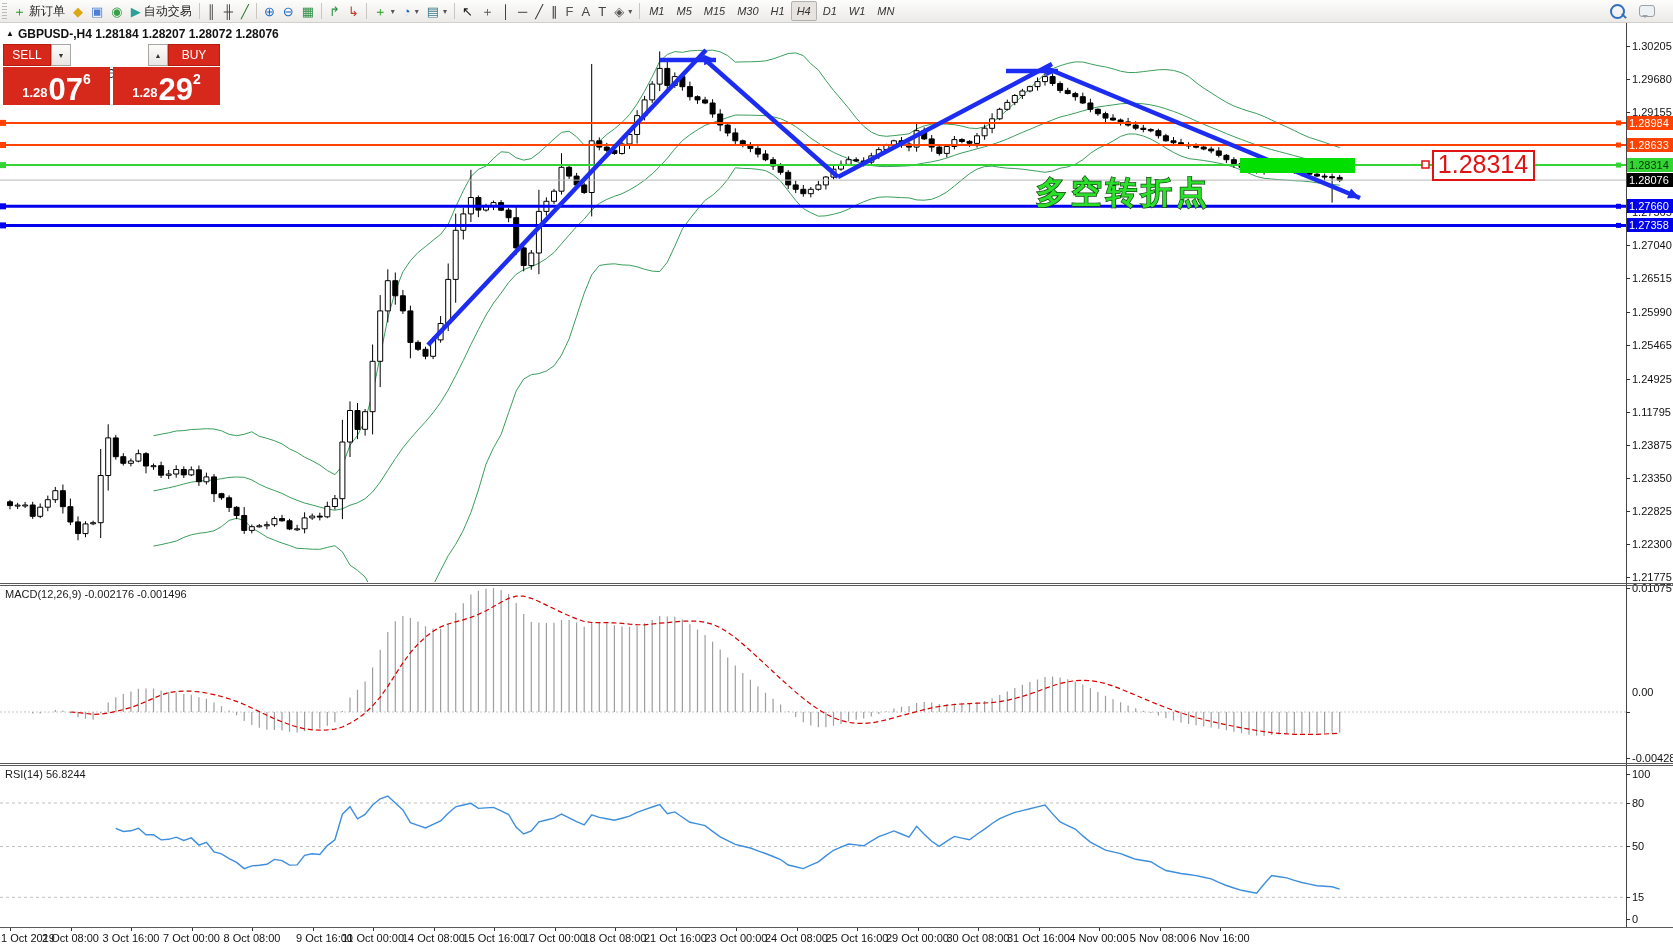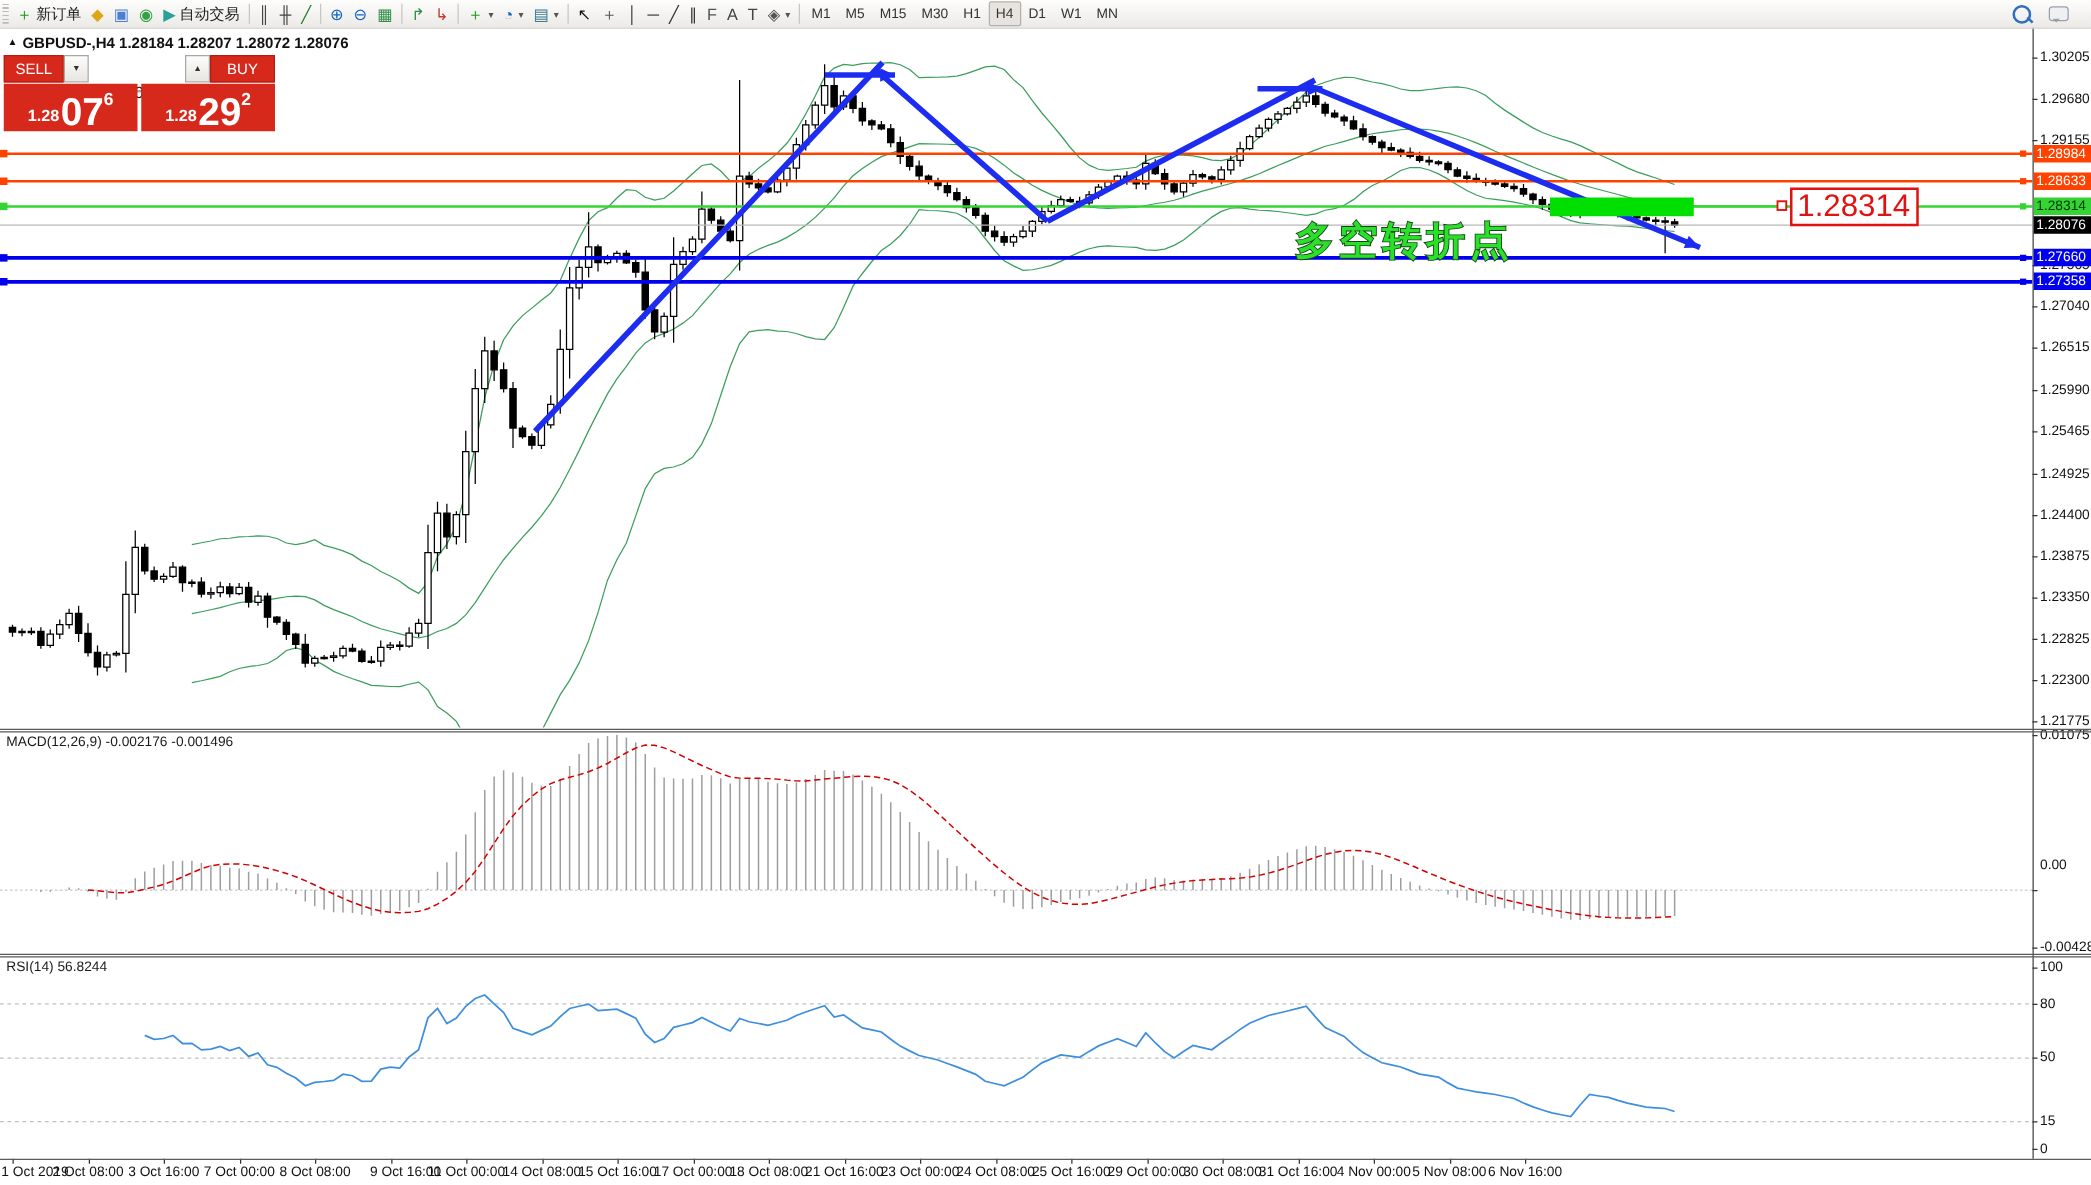--- a/index.html
+++ b/index.html
@@ -7,21 +7,21 @@
        font-family:"Liberation Sans",sans-serif;-webkit-font-smoothing:antialiased;}
   
   .toolbar{position:absolute;left:0;top:0;width:1673px;height:22px;
            background:linear-gradient(#fdfdfc,#eceae7);border-bottom:1px solid #d2d0cd;
            display:flex;align-items:center;font-size:12px;color:#222;z-index:40;}
   .tb-btn{display:flex;align-items:center;gap:3px;height:20px;padding:0 4px;cursor:default;white-space:nowrap;}
   .tb-btn .ic{font-size:13px;line-height:13px;}
   .tb-sep{width:1px;height:16px;background:#c8c6c3;margin:0 3px;}
   .tb-grip{width:5px;height:16px;margin:0 2px;
            background:repeating-linear-gradient(#bbb 0 1px,transparent 1px 3px);}
-  .tf-btn{height:18px;padding:0 6px;font-size:11px;color:#333;display:flex;align-items:center;}
+  .tf-btn{height:18px;padding:0 6px;font-size:11px;color:#333;display:flex;align-items:center;font-style:italic;}
   .tf-btn.active{background:#e7e4e0;border:1px solid #b3b1ae;border-radius:2px;padding:0 5px;}
   .caret{font-size:8px;color:#555;margin-left:1px;}
   .tb-right{margin-left:auto;display:flex;align-items:center;gap:14px;margin-right:18px;}
   .mag{position:relative;width:11px;height:11px;border:2px solid #2f6fbe;border-radius:50%;}
   .mag::after{content:"";position:absolute;left:9px;top:9px;width:6px;height:2px;background:#2f6fbe;transform:rotate(45deg);}
   .chat{position:relative;width:14px;height:10px;border:1px solid #9aa0a8;border-radius:3px;background:#eef1f4;}
   .chat::after{content:"";position:absolute;left:2px;top:9px;border:3px solid transparent;border-top-color:#9aa0a8;}
   
   .sym-title{position:absolute;left:6px;top:27px;font-size:12px;font-weight:bold;color:#111;z-index:30;}
   .sym-title .tri{font-size:8px;vertical-align:2px;margin-right:4px;}
@@ -285,21 +285,21 @@
       <div class="pa-tick" style="top:239px">1.27040</div>
       <div class="pa-mark" style="top:278px"></div>
       <div class="pa-tick" style="top:272px">1.26515</div>
       <div class="pa-mark" style="top:312px"></div>
       <div class="pa-tick" style="top:306px">1.25990</div>
       <div class="pa-mark" style="top:345px"></div>
       <div class="pa-tick" style="top:339px">1.25465</div>
       <div class="pa-mark" style="top:379px"></div>
       <div class="pa-tick" style="top:373px">1.24925</div>
       <div class="pa-mark" style="top:412px"></div>
-      <div class="pa-tick" style="top:406px">1.24400</div>
+      <div class="pa-tick" style="top:406px">1.11795</div>
       <div class="pa-mark" style="top:445px"></div>
       <div class="pa-tick" style="top:439px">1.23875</div>
       <div class="pa-mark" style="top:478px"></div>
       <div class="pa-tick" style="top:472px">1.23350</div>
       <div class="pa-mark" style="top:511px"></div>
       <div class="pa-tick" style="top:505px">1.22825</div>
       <div class="pa-mark" style="top:544px"></div>
       <div class="pa-tick" style="top:538px">1.22300</div>
       <div class="pa-mark" style="top:577px"></div>
       <div class="pa-tick" style="top:571px">1.21775</div>

